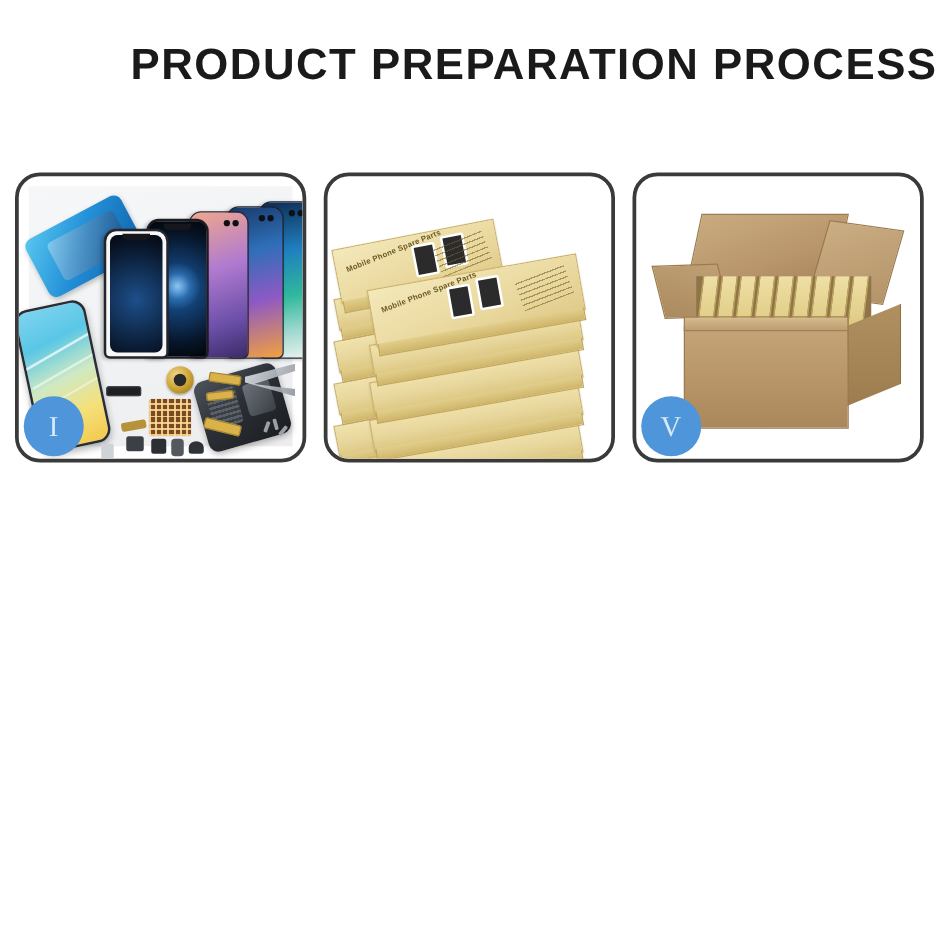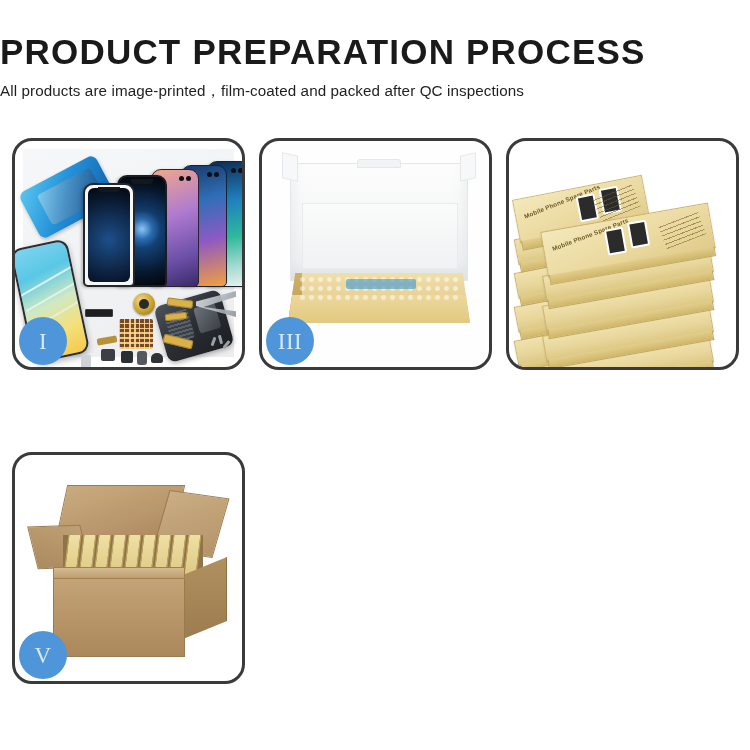--- a/index.html
+++ b/index.html
@@ -17,21 +17,21 @@
     width: 750px;
     height: 750px;
     background: #ffffff;
   }
 
   
   .header {
     position: absolute;
     left: 0; top: 34px;
     width: 750px;
-    text-align: left;
+    text-align: right;
   }
   .main-title {
     font-size: 35px;
     font-weight: bold;
     letter-spacing: 1.2px;
     color: #1a1a1a;
     line-height: 1.05;
     white-space: nowrap;
   }
   .sub-title {
@@ -484,21 +484,20 @@
     clip-path: polygon(18% 0, 100% 24%, 86% 100%, 0 58%);
   }
 </style>
 </head>
 <body>
 
 <div class="page">
 
   <div class="header">
     <div class="main-title">PRODUCT PREPARATION PROCESS</div>
-    <div class="sub-title">All products are image-printed，film-coated and packed after QC inspections</div>
   </div>
 
   <div class="grid">
 
     <div class="panel">
       <div class="panel-stage">
         <div class="p1-bg"></div>
 
         <div class="lcd-blue"></div>
 
@@ -544,37 +543,20 @@
         <div class="screws">
             <i></i>
             <i></i>
             <i></i>
           </div>
       </div>
       <div class="badge">I</div>
     </div>
 
 
-    <div class="panel">
-      <div class="panel-stage">
-        <div class="p3-bg"></div>
-        <div class="mail-lid">
-          <span class="tabL"></span>
-            <span class="tabR"></span>
-            <span class="nub"></span>
-        </div>
-        <div class="foam-inner"></div>
-        <div class="mail-base">
-          <span class="leftface"></span>
-            <span class="front"></span>
-        </div>
-        <div class="mail-contents"></div>
-      </div>
-      <div class="badge">III</div>
-    </div>
 
     <div class="panel">
       <div class="panel-stage">
         <div class="p4-bg"></div>
         <div class="stack">
 
           <div class="kbox s-l5">
               <span class="side"></span>
             </div>
           <div class="kbox s-l4">

